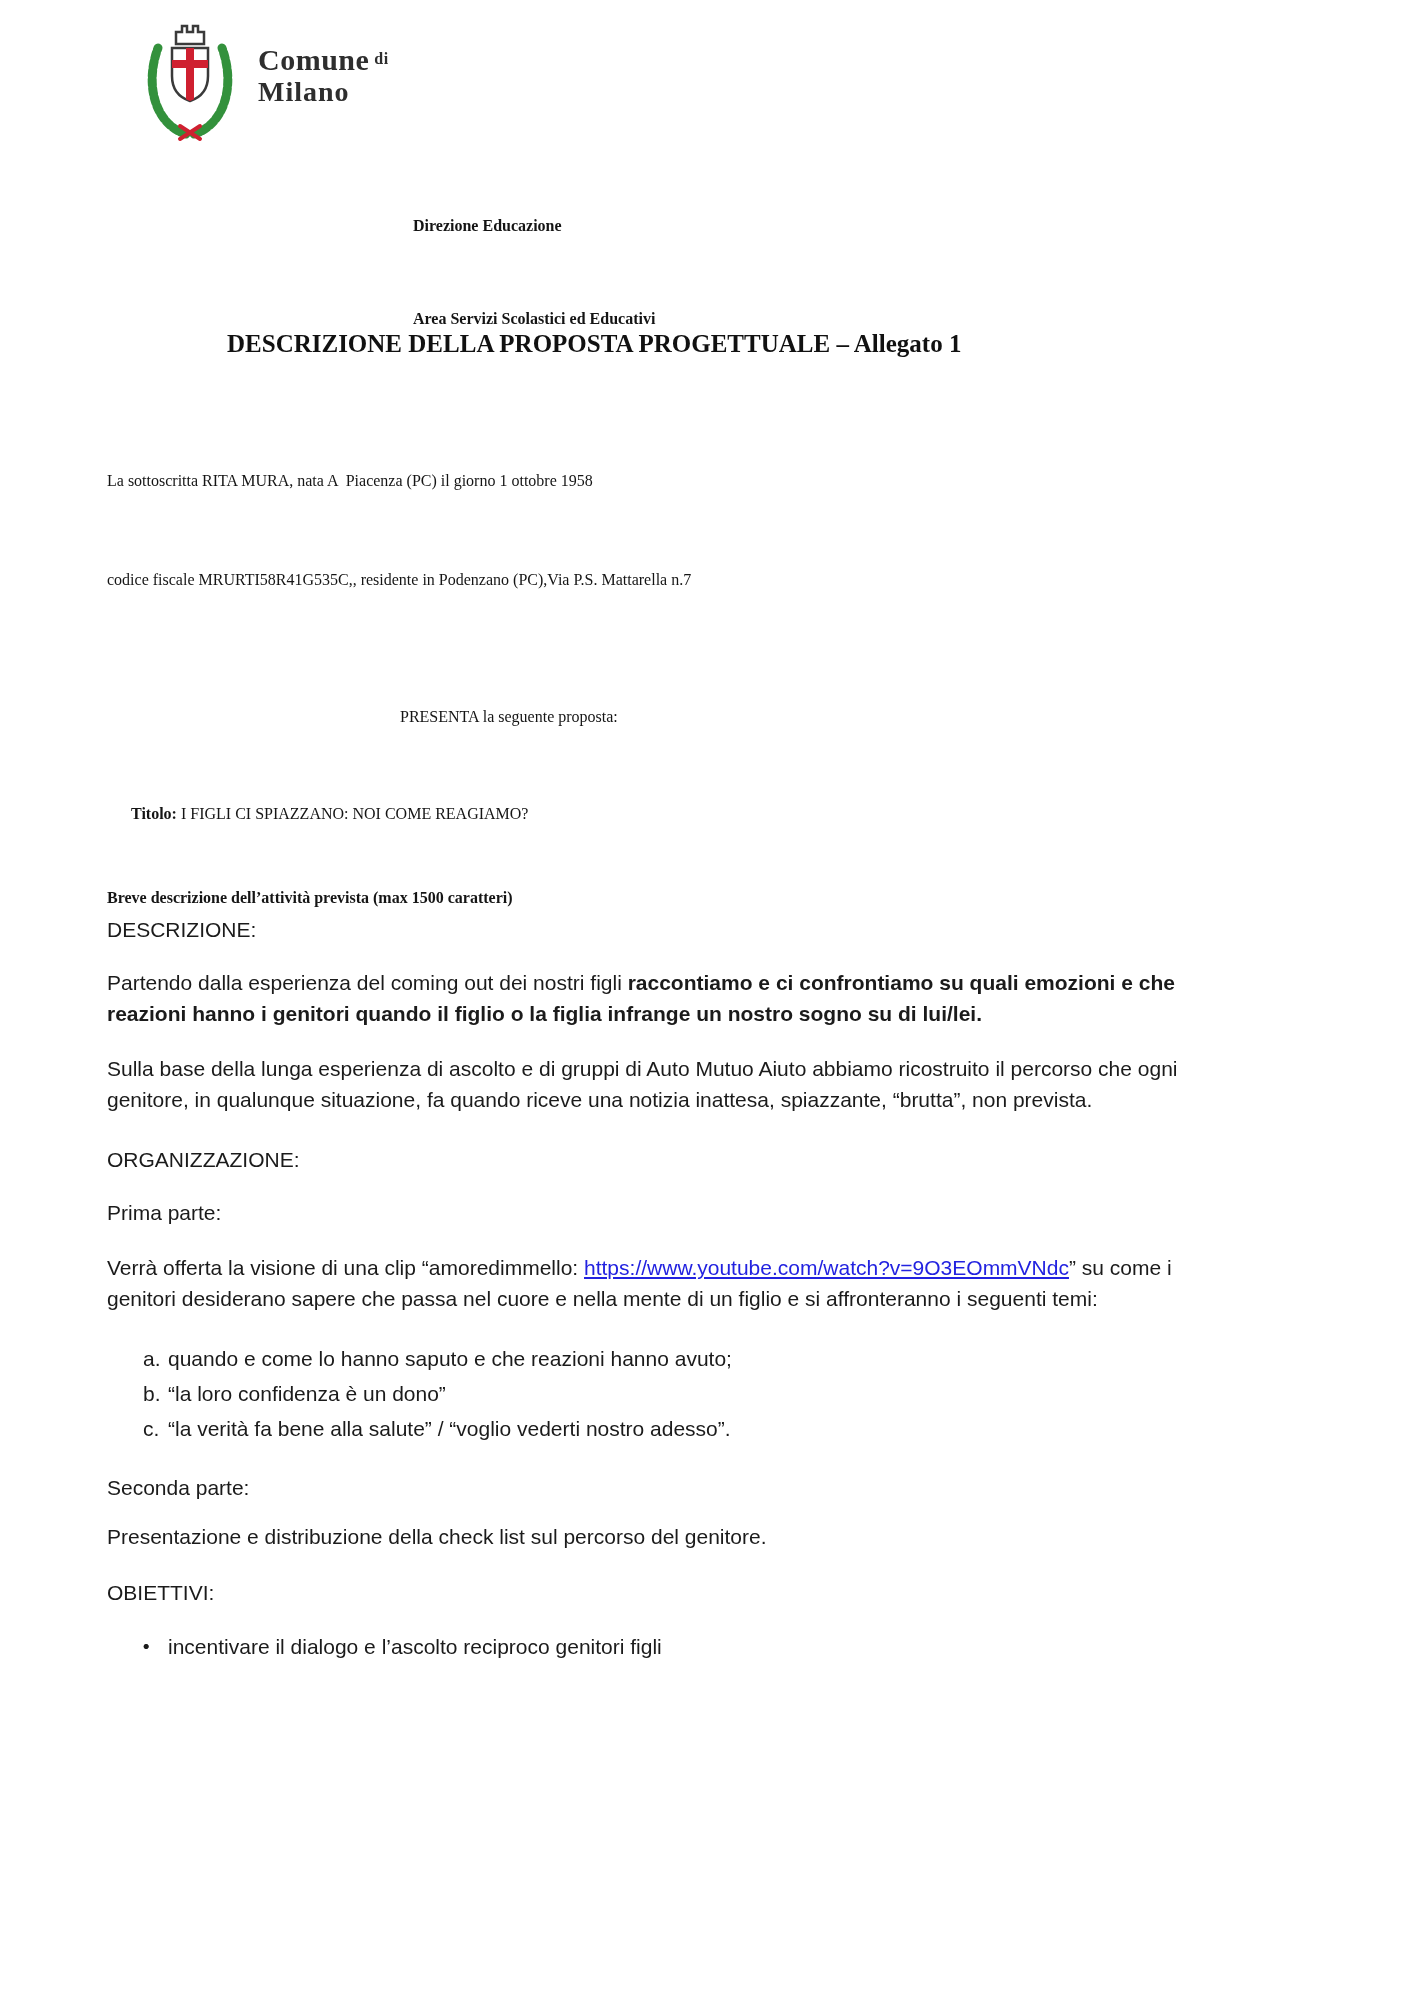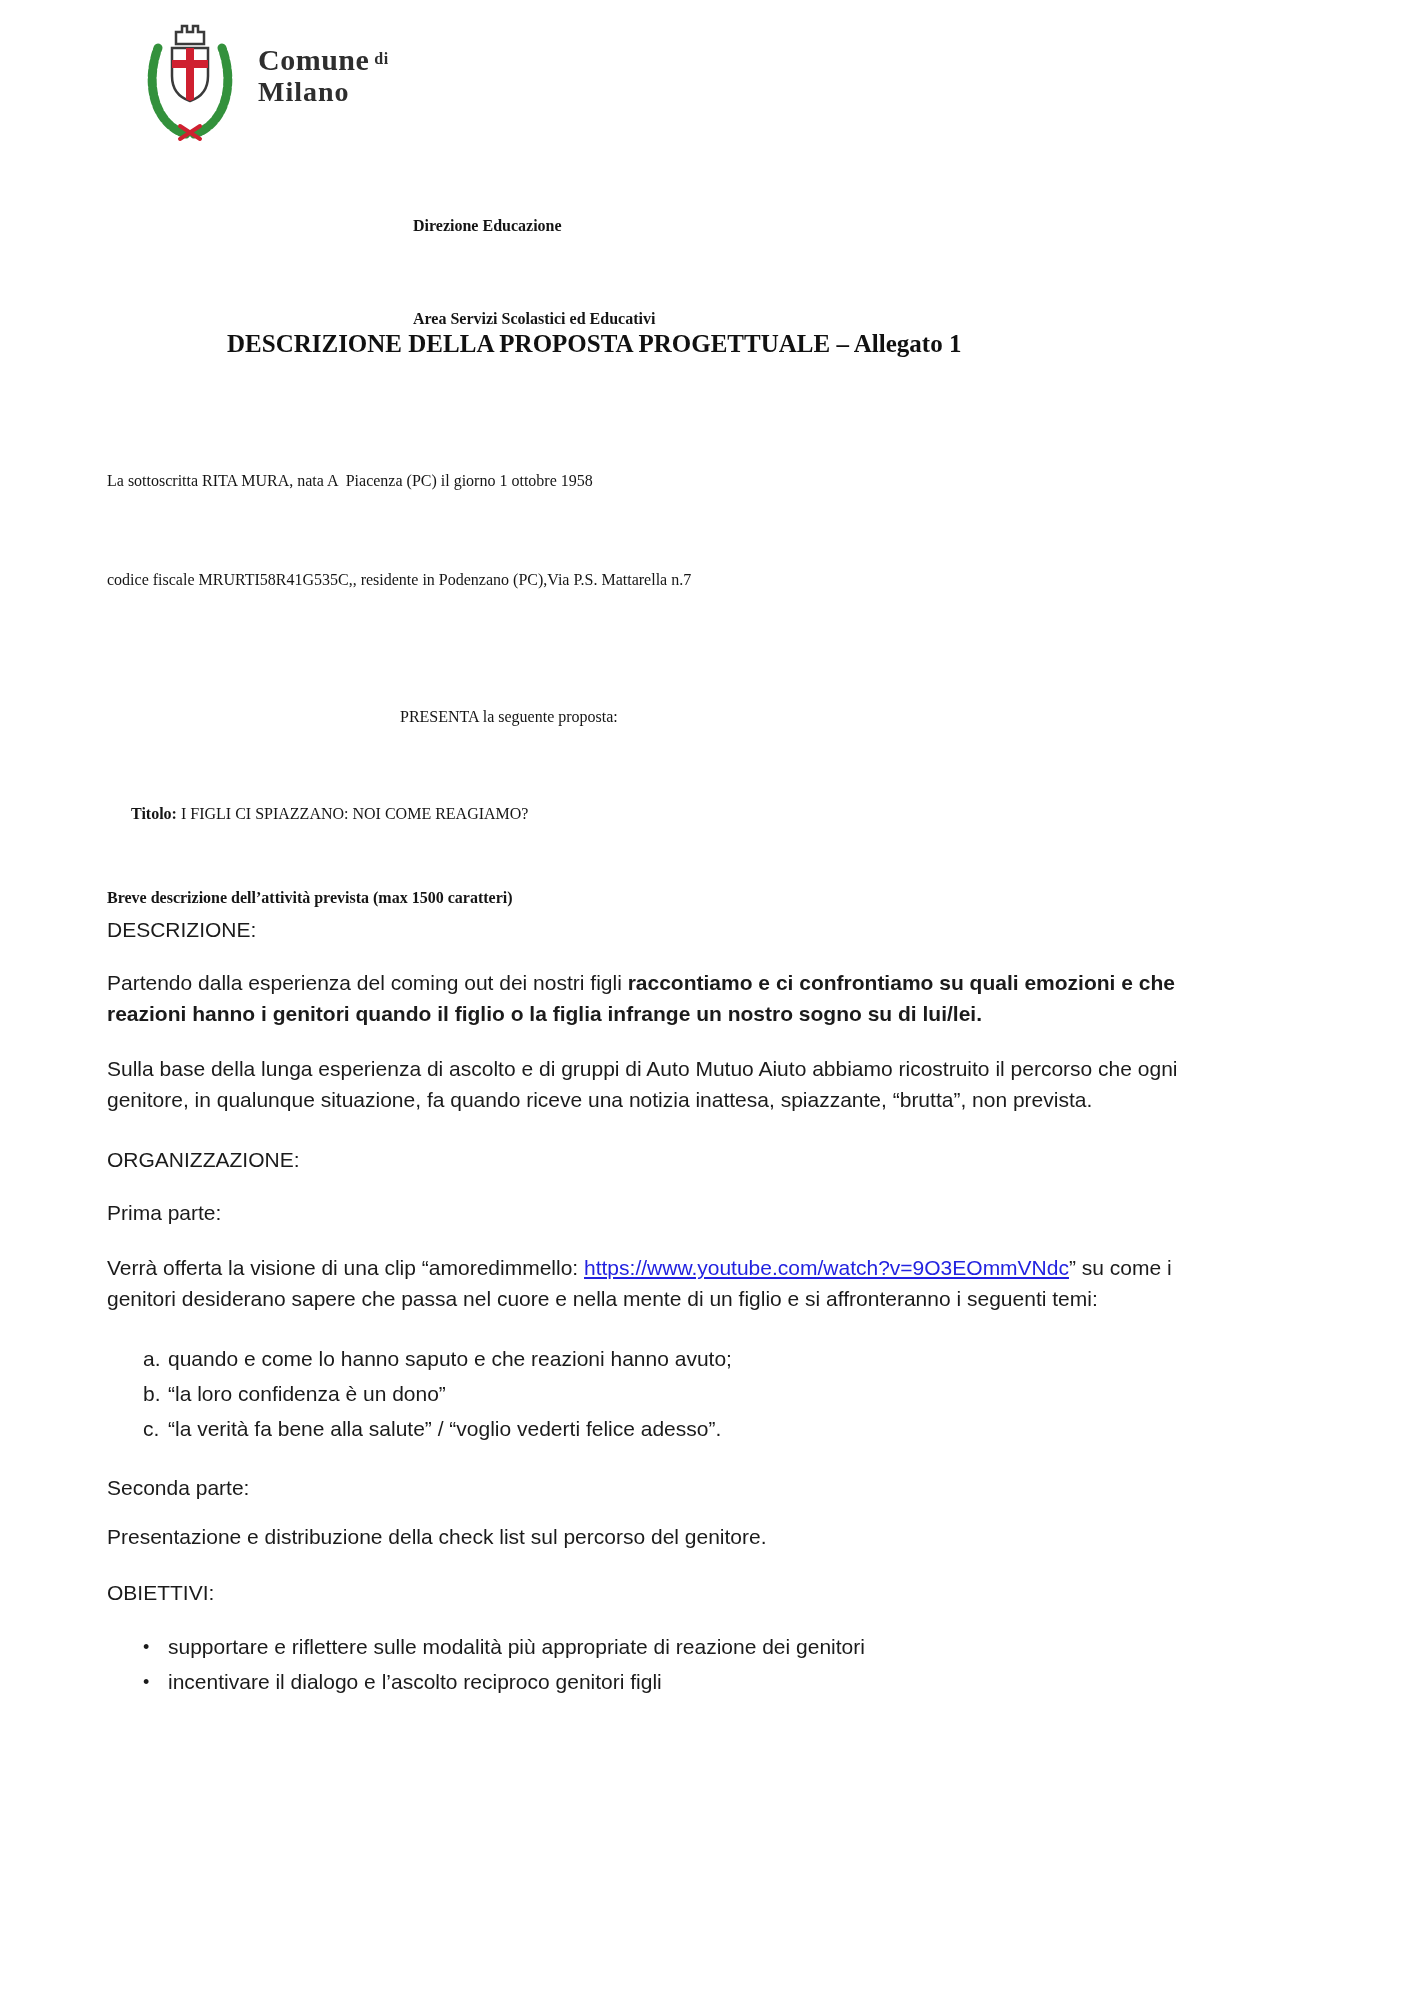--- a/index.html
+++ b/index.html
@@ -142,34 +142,33 @@
       <div class="li">
         <span class="marker">a.</span>
         <span>quando e come lo hanno saputo e che reazioni hanno avuto;</span>
       </div>
       <div class="li">
         <span class="marker">b.</span>
         <span>“la loro confidenza è un dono”</span>
       </div>
       <div class="li">
         <span class="marker">c.</span>
-        <span>“la verità fa bene alla salute” / “voglio vederti felice adesso”.</span>
+        <span>“la verità fa bene alla salute” / “voglio vederti nostro adesso”.</span>
       </div>
     </div>
 
     <div class="sans p-seconda">Seconda parte:</div>
 
     <p class="sans p-present">Presentazione e distribuzione della check list sul percorso del genitore.</p>
 
     <div class="sans p-obiettivi">OBIETTIVI:</div>
 
     <div class="sans bullets bullets-ob">
       <div class="li">
         <span class="marker">•</span>
-        <span>supportare e riflettere sulle modalità più appropriate di reazione dei genitori</span>
       </div>
       <div class="li">
         <span class="marker">•</span>
         <span>incentivare il dialogo e l’ascolto reciproco genitori figli</span>
       </div>
 
     </div>
 
   </div>
 </div>

